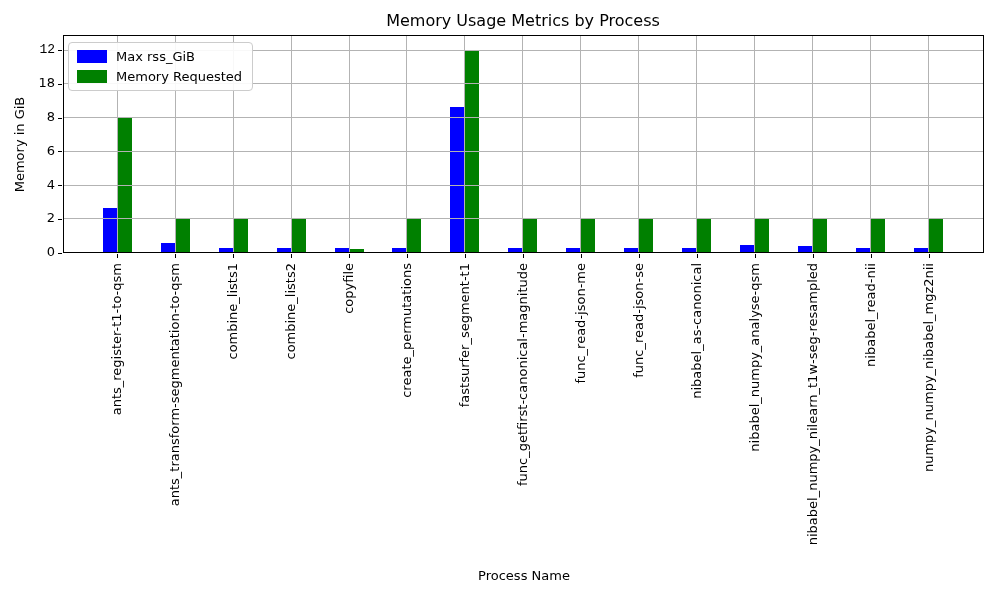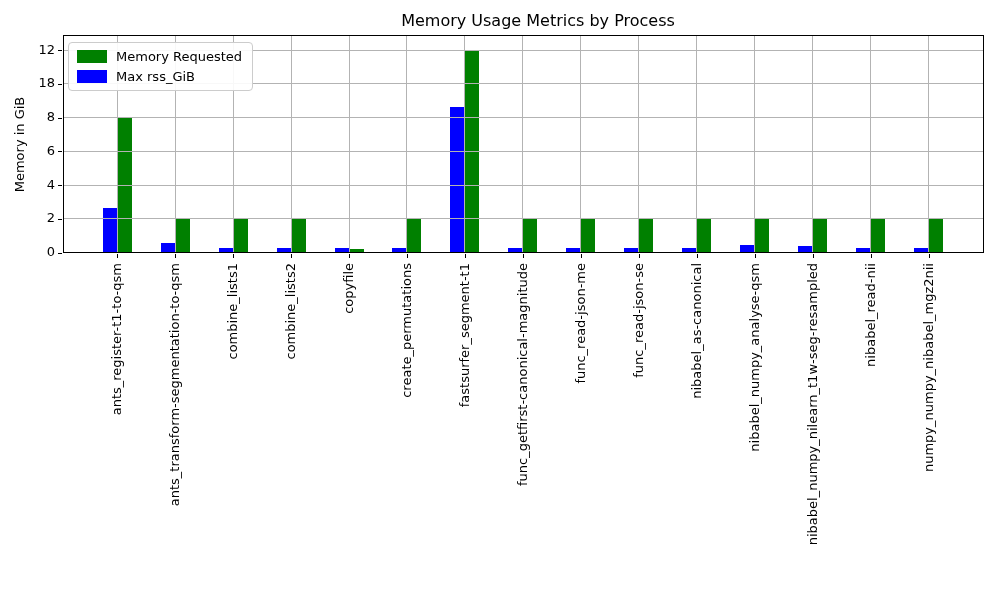--- a/index.html
+++ b/index.html
@@ -7,21 +7,21 @@
     position: relative;
     width: 1000px;
     height: 600px;
     background: #ffffff;
     font-family: "DejaVu Sans", "Liberation Sans", sans-serif;
     color: #000000;
     overflow: hidden;
   }
   .chart-title {
     position: absolute;
-    left: 77px; top: 11px; width: 922px;
+    left: 62px; top: 11px; width: 922px;
     text-align: center;
     font-size: 16px;
     color: #000000;
   }
   .plot-area {
     position: absolute;
     left: 63px; top: 35px;
     width: 919px; height: 216px;
     border: 1.5px solid #000000;
     background: #ffffff;
@@ -145,21 +145,21 @@
       <div class="ytick-label" style="top: 210.25px;">2</div>
       <div class="ytick-mark" style="top: 218.75px;"></div>
       <div class="ytick-label" style="top: 176.5px;">4</div>
       <div class="ytick-mark" style="top: 185px;"></div>
       <div class="ytick-label" style="top: 142.75px;">6</div>
       <div class="ytick-mark" style="top: 151.25px;"></div>
       <div class="ytick-label" style="top: 109px;">8</div>
       <div class="ytick-mark" style="top: 117.5px;"></div>
       <div class="ytick-label" style="top: 75.25px;">18</div>
       <div class="ytick-mark" style="top: 83.75px;"></div>
-      <div class="ytick-label" style="top: 41.5px;">12</div>
+      <div class="ytick-label" style="top: 41.5px; font-family: Liberation Mono, monospace;">12</div>
       <div class="ytick-mark" style="top: 50px;"></div>
       <div class="xtick-mark" style="left: 117.2px;"></div>
       <div class="xtick-label" style="left: 109.2px;">ants_register-t1-to-qsm</div>
       <div class="xtick-mark" style="left: 175.15px;"></div>
       <div class="xtick-label" style="left: 167.15px;">ants_transform-segmentation-to-qsm</div>
       <div class="xtick-mark" style="left: 233.1px;"></div>
       <div class="xtick-label" style="left: 225.1px;">combine_lists1</div>
       <div class="xtick-mark" style="left: 291.05px;"></div>
       <div class="xtick-label" style="left: 283.05px;">combine_lists2</div>
       <div class="xtick-mark" style="left: 349px;"></div>
@@ -179,24 +179,25 @@
       <div class="xtick-mark" style="left: 754.65px;"></div>
       <div class="xtick-label" style="left: 746.65px;">nibabel_numpy_analyse-qsm</div>
       <div class="xtick-mark" style="left: 812.6px;"></div>
       <div class="xtick-label" style="left: 804.6px;">nibabel_numpy_nilearn_t1w-seg-resampled</div>
       <div class="xtick-mark" style="left: 870.55px;"></div>
       <div class="xtick-label" style="left: 862.55px;">nibabel_read-nii</div>
       <div class="xtick-mark" style="left: 928.5px;"></div>
       <div class="xtick-label" style="left: 920.5px;">numpy_numpy_nibabel_mgz2nii</div>
     </div>
 
+  <div class="x-axis-label">Process Name</div>
 
   <div class="legend">
+    <div class="legend-item">
+      <span class="legend-swatch" id="swatch-0" style="background: rgb(0, 0, 255);"></span>
+      <span class="legend-label">Max rss_GiB</span>
+    </div>
     <div class="legend-item">
       <span class="legend-swatch" id="swatch-1" style="background: rgb(0, 128, 0);"></span>
       <span class="legend-label">Memory Requested</span>
     </div>
-    <div class="legend-item">
-      <span class="legend-swatch" id="swatch-0" style="background: rgb(0, 0, 255);"></span>
-      <span class="legend-label">Max rss_GiB</span>
-    </div>
   </div>
 </div>
 
 </body></html>

